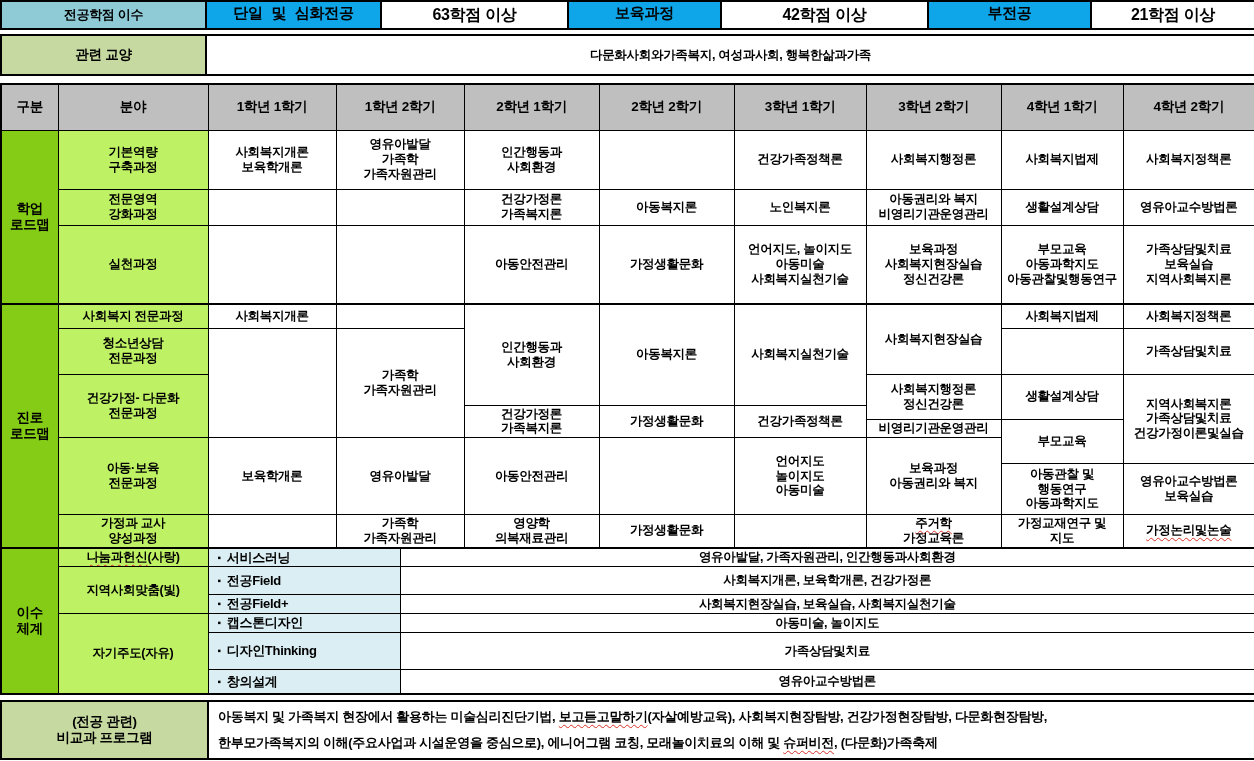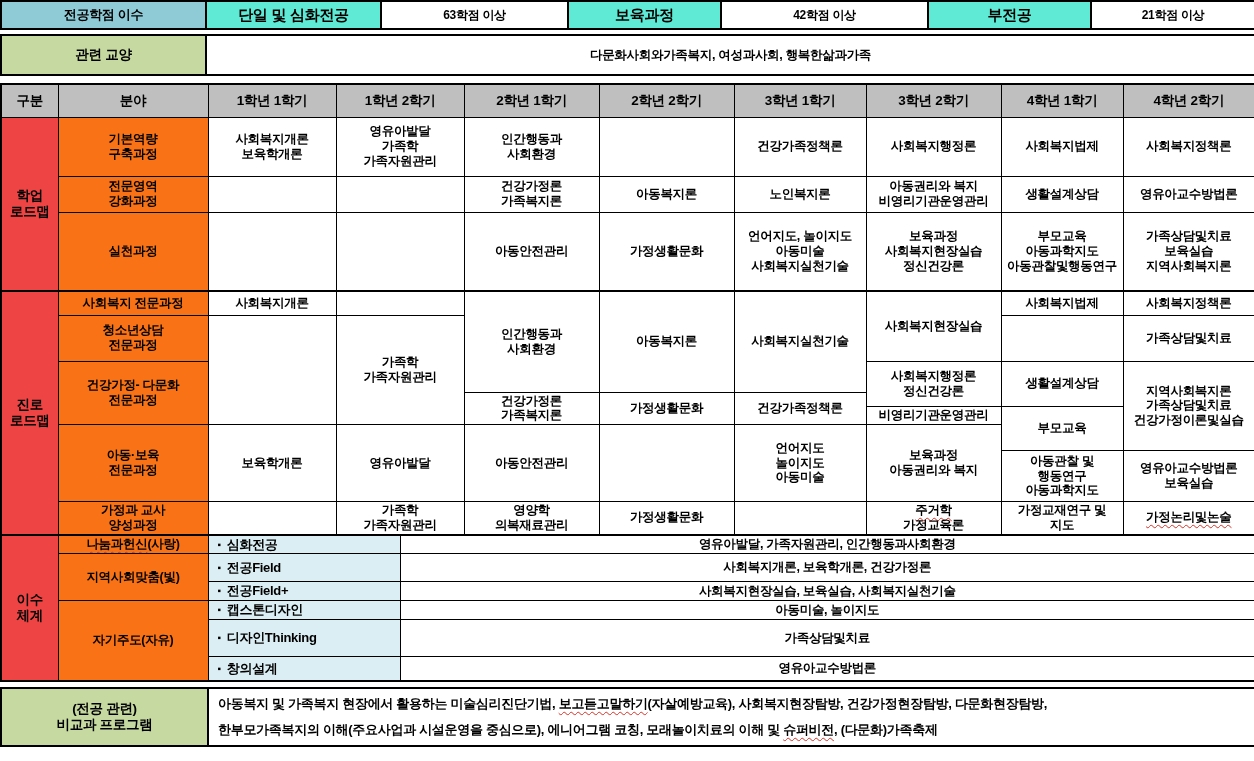--- a/index.html
+++ b/index.html
@@ -6,26 +6,26 @@
   body{font-family:"Liberation Sans","DejaVu Sans",sans-serif;font-weight:700;color:#000;letter-spacing:-0.3px;}
   .page{width:1254px;}
   .title{font-size:17px;padding:5px 0 9px 6px;white-space:pre;}
   .sq{display:inline-block;margin-right:6px;}
   table{border-collapse:collapse;table-layout:fixed;width:1254px;}
   td{border:1px solid #000;text-align:center;vertical-align:middle;white-space:pre-line;overflow:hidden;font-size:12.5px;line-height:1.18;padding:1px 2px;font-weight:700;}
   .t2 td{border-width:2px;}
   table.outer2{border:2px solid #000;}
   tr.thick td{border-top-width:2.5px;}
   .hdr td{background:#bfbfbf;font-size:13.5px;}
-  .sec{background:#ef4444;font-size:13.5px;margin-left:27px;}
-  .cat{background:#f97316;}
+  .sec{background:#84cc16;font-size:13.5px;margin-left:27px;}
+  .cat{background:#bef264;}
   .prog{background:#daeef3;text-align:left;padding-left:9px;font-size:13px;}
   .c-main{background:#8fcbd6;font-size:13px;}
-  .c-sub{background:#5eead4;font-size:15px;}
-  .c-val{font-size:12px;}
+  .c-sub{background:#0ea5e9;font-size:15px;font-family:Liberation Mono, monospace;}
+  .c-val{font-size:16px;}
   .green{background:#c6d9a0;font-size:13.5px;}
   .xc-body{text-align:left;padding:2px 9px;font-size:13px;line-height:2.0;}
   .bullet{display:inline-block;margin-right:6px;font-size:10px;vertical-align:1px;}
   .gap4{height:4px;} .gap7{height:7px;} .gap5{height:5px;}
   .sp{text-decoration:underline wavy #d93025 1px;text-underline-offset:3px;}
 </style>
 </head>
 <body>
 
 <div class="page">
@@ -80,21 +80,21 @@
         <col style="width:64px">
         <col style="width:135px">
         <col style="width:135px">
         <col style="width:132px">
         <col style="width:135px">
         <col style="width:122px">
         <col style="width:132px">
     </colgroup>
 
     <tbody>
-        <tr class="hdr" style="height:33px">
+        <tr class="hdr" style="height:46px">
       <td>구분</td>
       <td>분야</td>
       <td>1학년 1학기</td>
       <td colspan="2">1학년 2학기</td>
       <td>2학년 1학기</td>
       <td>2학년 2학기</td>
       <td>3학년 1학기</td>
       <td>3학년 2학기</td>
       <td>4학년 1학기</td>
       <td>4학년 2학기</td>
@@ -229,21 +229,21 @@
 가정교육론</td>
       <td>가정교재연구 및
 지도</td>
       <td><span class="sp">가정논리및논술</span></td>
     </tr>
 
     <tr class="thick" style="height:19px">
       <td class="sec" rowspan="6">이수
 체계</td>
       <td class="cat"><span class="sp">나눔과헌신</span>(사랑)</td>
-      <td class="prog" colspan="2"><span class="bullet">▪</span><span>심화전공</span></td>
+      <td class="prog" colspan="2"><span class="bullet">▪</span><span>서비스러닝</span></td>
       <td colspan="7">영유아발달, 가족자원관리, 인간행동과사회환경</td>
     </tr>
     <tr style="height:28px">
       <td class="cat" rowspan="2">지역사회맞춤(빛)</td>
       <td class="prog" colspan="2"><span class="bullet">▪</span><span>전공Field</span></td>
       <td colspan="7">사회복지개론, 보육학개론, 건강가정론</td>
     </tr>
     <tr style="height:19px">
       <td class="prog" colspan="2"><span class="bullet">▪</span><span>전공Field+</span></td>
       <td colspan="7">사회복지현장실습, 보육실습, 사회복지실천기술</td>

